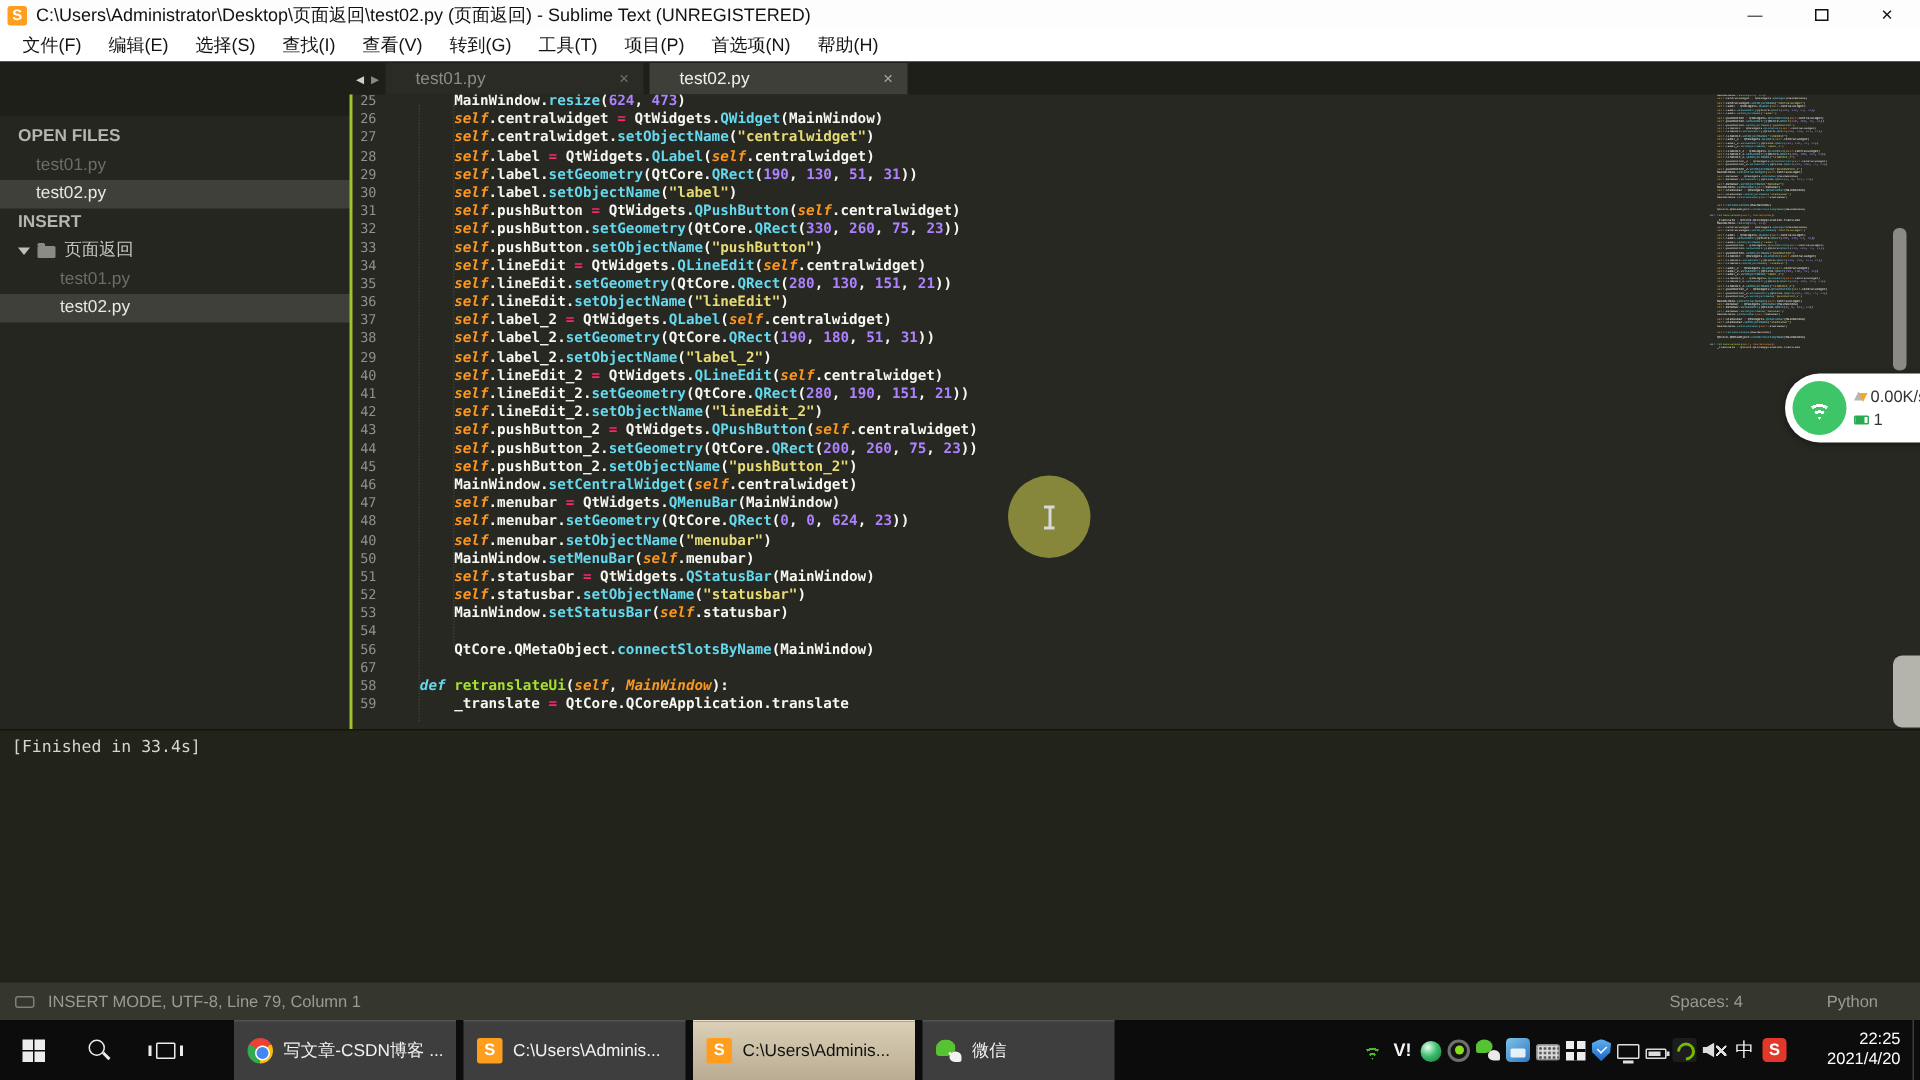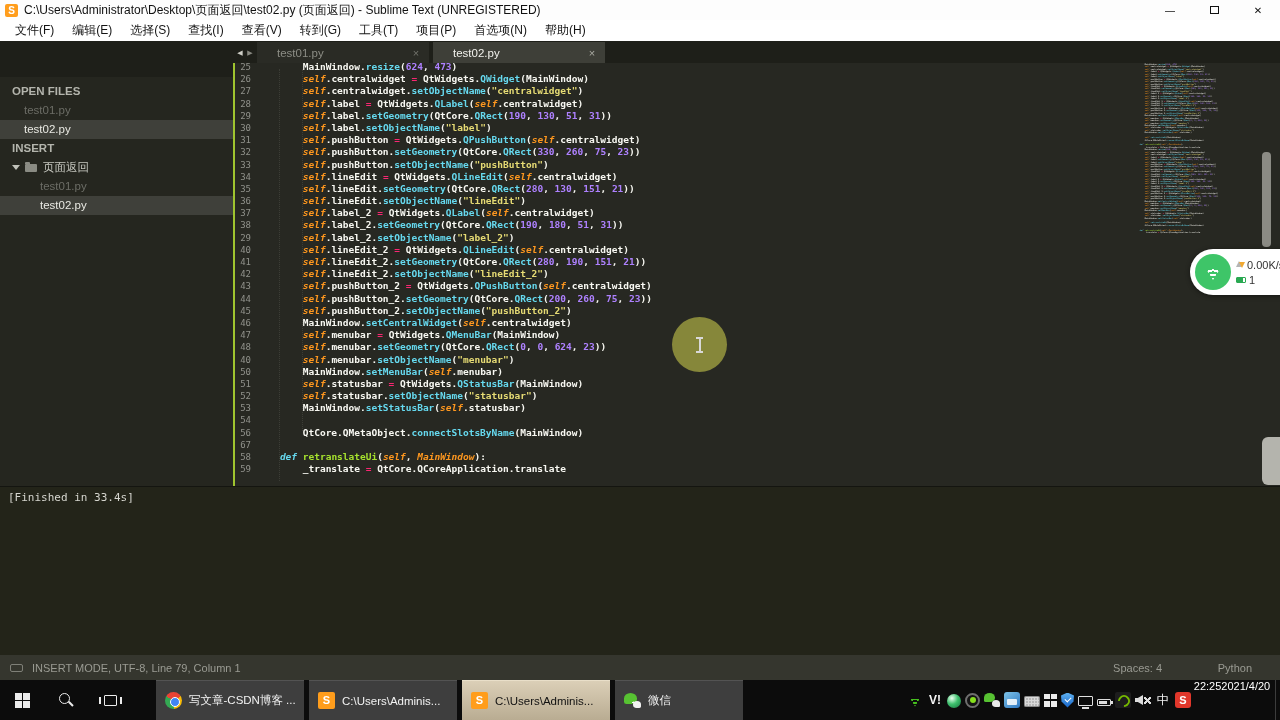--- a/index.html
+++ b/index.html
@@ -162,21 +162,21 @@
      border:2.4px solid #76b900;border-left-color:transparent;transform:rotate(-45deg);}
   .volume-muted-icon::before{content:"";position:absolute;left:0;top:3px;width:8px;height:10px;background:#ddd;
      clip-path:polygon(0 30%,35% 30%,100% 0,100% 100%,35% 70%,0 70%);}
   .volume-muted-icon::after{content:"";position:absolute;right:0;top:5px;width:7px;height:7px;
      background:linear-gradient(45deg,transparent 42%,#ddd 42% 58%,transparent 58%),
        linear-gradient(-45deg,transparent 42%,#ddd 42% 58%,transparent 58%);}
   .ime-lang-icon{display:block;color:#f2f2f2;font-size:12.5px;line-height:16px;text-align:center;}
   .sogou-icon{display:block;background:#e2372b;border-radius:3px;color:#fff;font-weight:bold;font-size:11px;
      line-height:16px;text-align:center;}
 
-  .clock{width:70px;display:flex;flex-direction:row;justify-content:center;text-align:right;
+  .clock{width:70px;display:flex;flex-direction:column;justify-content:center;text-align:right;
          font-size:11px;line-height:13px;color:#fff;margin:0 8px 0 6px;}
   .show-desktop{width:5px;border-left:1px solid #3c3c3c;}
 
   
   .net-widget{position:absolute;left:1190px;top:249px;width:120px;height:46px;background:#fff;
       border-radius:23px 0 0 23px;box-shadow:0 1px 5px rgba(0,0,0,.45);display:flex;align-items:center;
       padding-left:5px;z-index:6;font-size:11px;color:#333;}
   .nw-circle{width:36px;height:36px;border-radius:50%;background:#3ec568;flex:none;position:relative;}
   .nw-circle::after{content:"";position:absolute;left:8px;top:10px;width:20px;height:16px;
       background:radial-gradient(circle at 50% 100%,#fff 0 2px,transparent 2px 4.4px,#fff 4.4px 6.4px,

